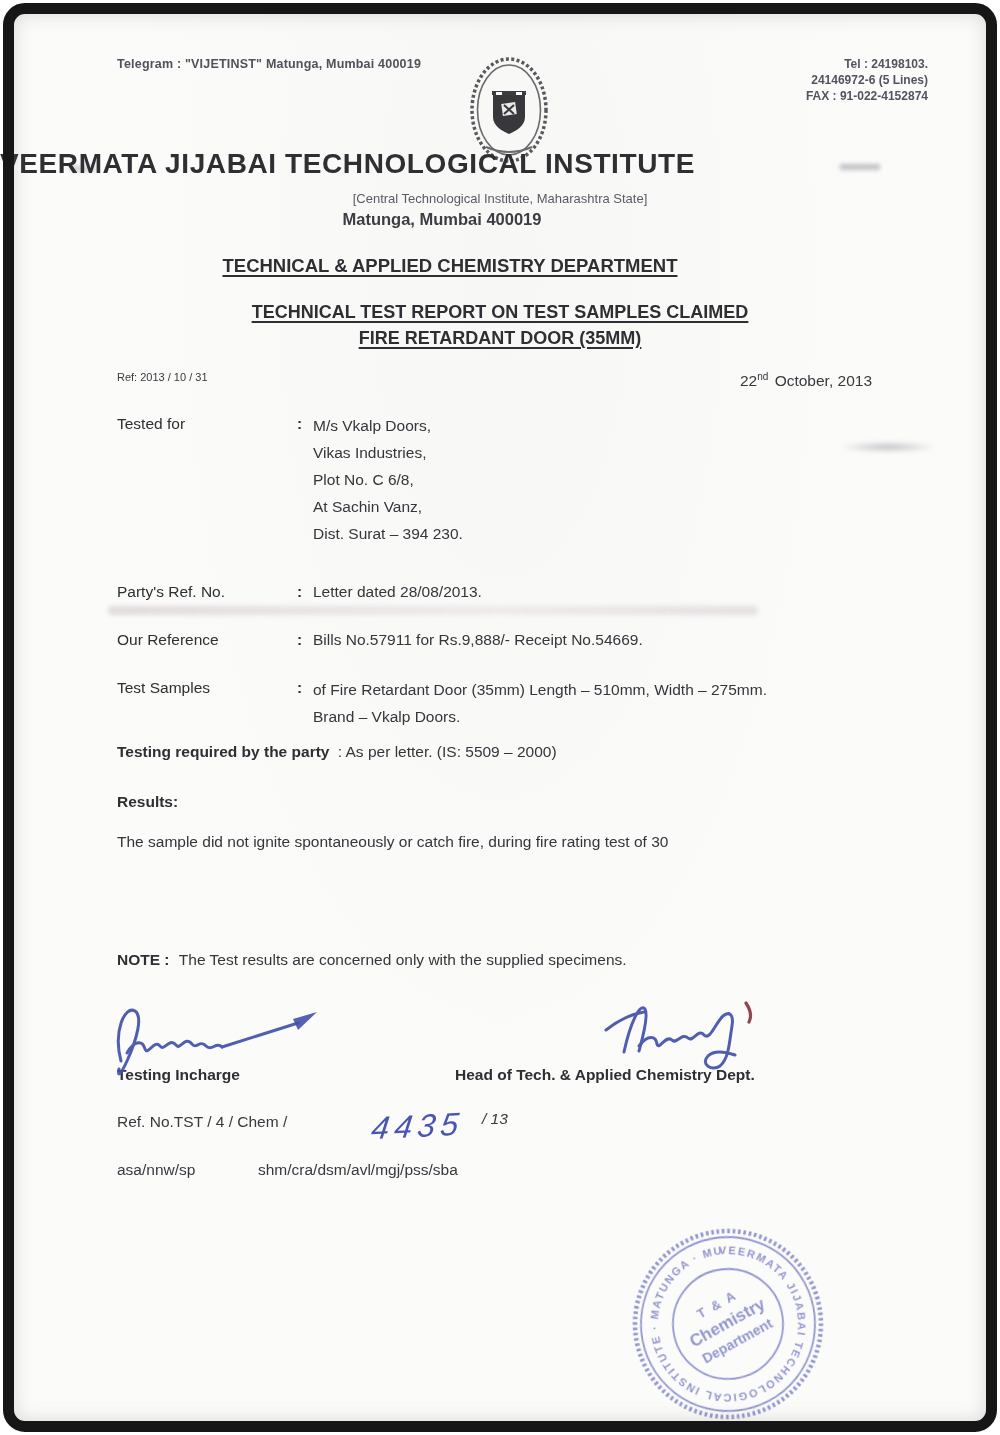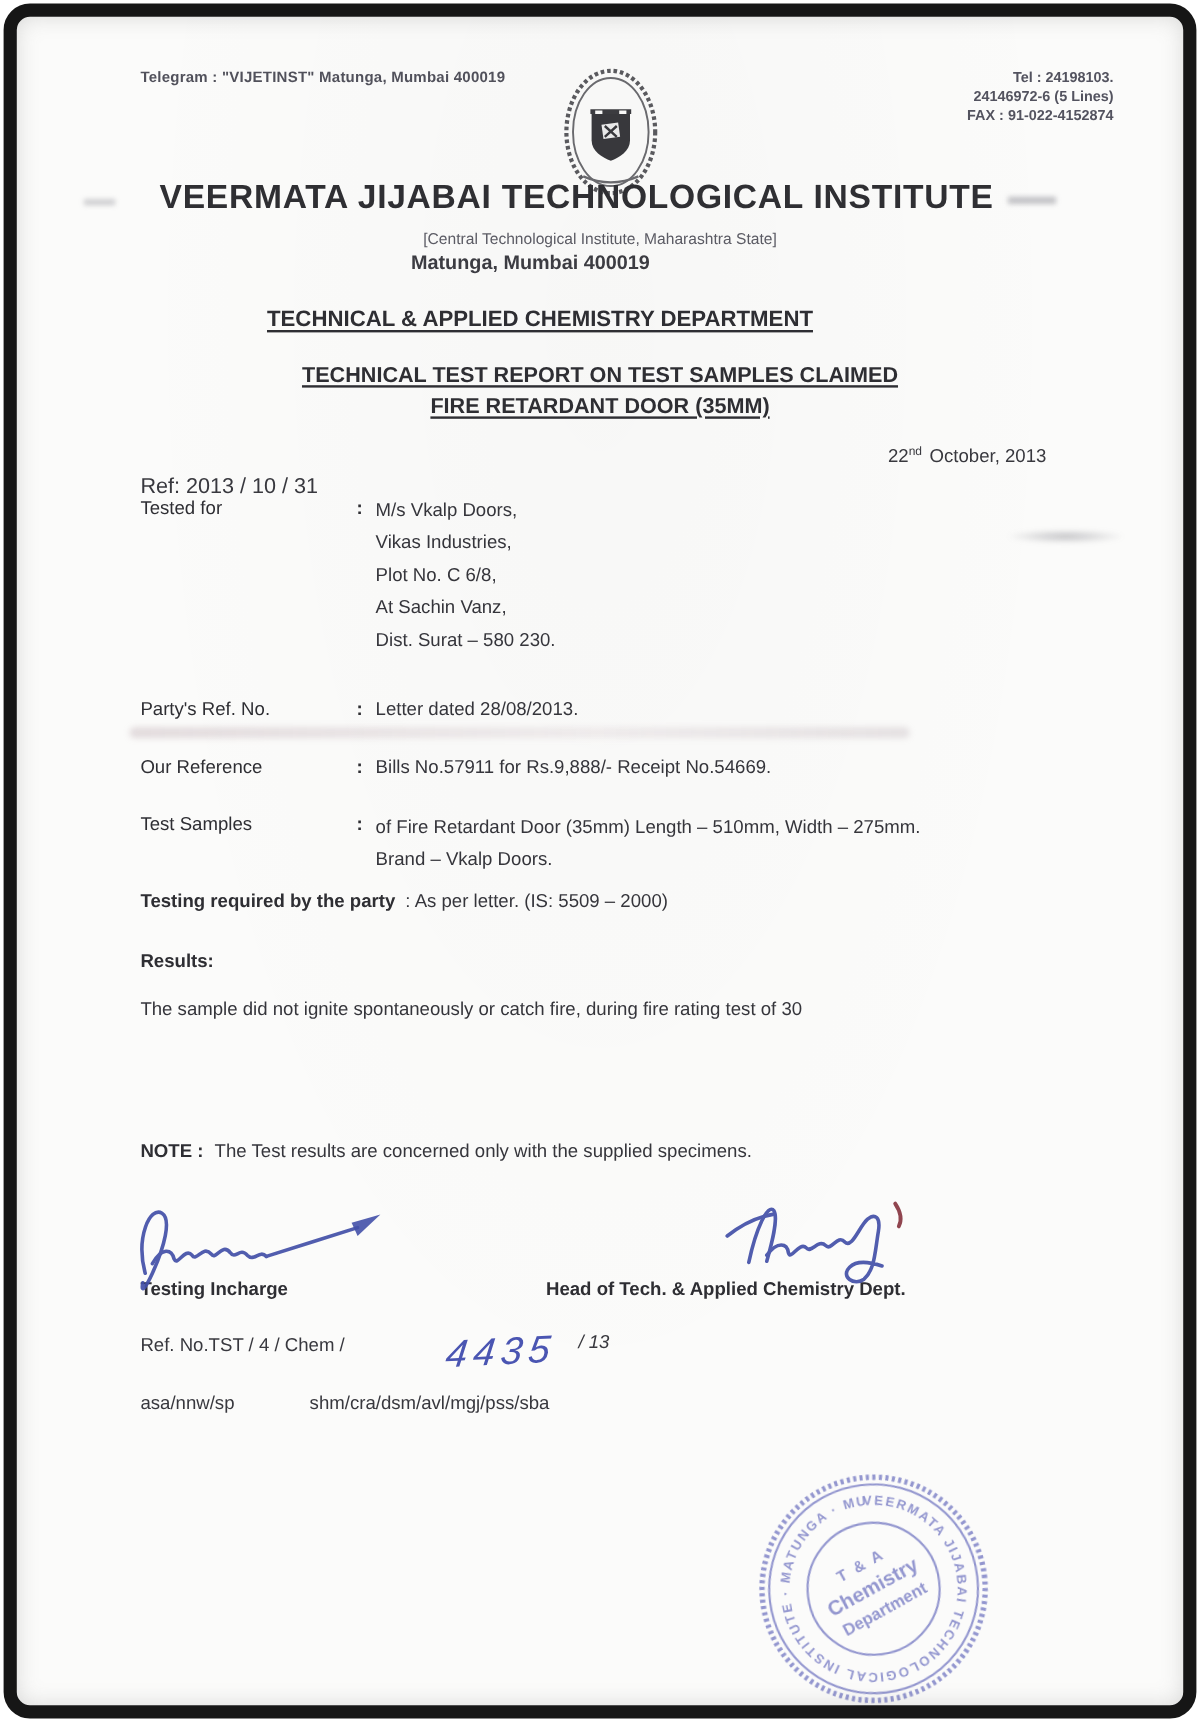--- a/index.html
+++ b/index.html
@@ -19,30 +19,30 @@
     background:
       radial-gradient(ellipse at 50% 18%, rgba(0,0,0,0.015), transparent 60%),
       #fbfbfa;
   }
   .abs { position:absolute; }
   
   .telegram { left:117px; top:57px; font-size:12.5px; font-weight:600; color:#51515b; letter-spacing:.2px; }
   .telblock { right:72px; top:56px; font-size:12px; color:#53535f; text-align:right; line-height:16px; font-weight:600; }
   .logo { left:468px; top:55px; }
   
-  .institute { left:0; top:148px; width:828px; text-align:right;
+  .institute { left:0; top:148px; width:828px; text-align:left;
     font-size:28px; font-weight:bold; color:#2f2f33; letter-spacing:.6px; }
   .subtitle  { left:0; top:191px; width:1000px; text-align:center; font-size:13px; color:#5b5b64; font-weight:500; }
   .address   { left:0; top:210px; width:884px; text-align:center; font-size:16.5px; color:#3c3c42; font-weight:600; }
   .h-underline { text-decoration:underline; text-decoration-thickness:2px; text-underline-offset:3px; }
   .dept    { left:0; top:255px; width:900px; text-align:center; font-size:18.5px; font-weight:bold; color:#2e2e33; }
   .report1 { left:0; top:302px; width:1000px; text-align:center; font-size:18px; font-weight:bold; color:#2e2e33; }
   .report2 { left:0; top:328px; width:1000px; text-align:center; font-size:18px; font-weight:bold; color:#2e2e33; }
   
-  .refline { left:117px; top:371px; font-size:18px; font-weight:500; color:#38383e;margin-top:24px; }
+  .refline { left:117px; top:371px; font-size:11px; font-weight:500; color:#38383e; }
   .dateline { right:128px; top:371px; font-size:15.5px; font-weight:500; color:#38383e; }
   .dateline sup { font-size:10px; margin-right:2px; }
   
   .flabel { left:117px; font-size:15.5px; font-weight:normal; color:#2e2e33; }
   .fcolon { left:297px; font-size:15.5px; font-weight:bold; color:#2e2e33; }
   .fvalue { left:313px; font-size:15.5px; color:#35353b; line-height:27px; }
   .single { line-height:normal; }
   .inline-row { left:117px; font-size:15.5px; color:#35353b; }
   .inline-row b { color:#2e2e33;text-align:right; }
   .results-head { left:117px; top:793px; font-size:15.5px; font-weight:bold; color:#2e2e33; }
@@ -117,21 +117,21 @@
     <span>October, 2013</span>
   </div>
 
   <div class="abs flabel" style="top:415px">Tested for</div>
   <div class="abs fcolon" style="top:415px">:</div>
   <div class="abs fvalue" style="top:412px">
     <div>M/s Vkalp Doors,</div>
     <div>Vikas Industries,</div>
     <div>Plot No. C 6/8,</div>
     <div>At Sachin Vanz,</div>
-    <div>Dist. Surat – 580 230.</div>
+    <div>Dist. Surat – 394 230.</div>
   </div>
 
   <div class="abs flabel" style="top:583px">Party's Ref. No.</div>
   <div class="abs fcolon" style="top:583px">:</div>
   <div class="abs fvalue single" style="top:583px">Letter dated 28/08/2013.</div>
 
   <div class="abs flabel" style="top:631px">Our Reference</div>
   <div class="abs fcolon" style="top:631px">:</div>
   <div class="abs fvalue single" style="top:631px">Bills No.57911 for Rs.9,888/- Receipt No.54669.</div>
 

